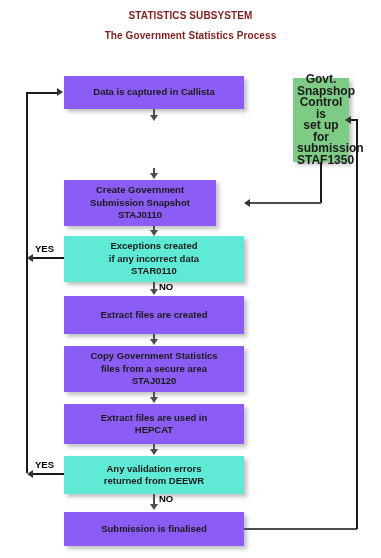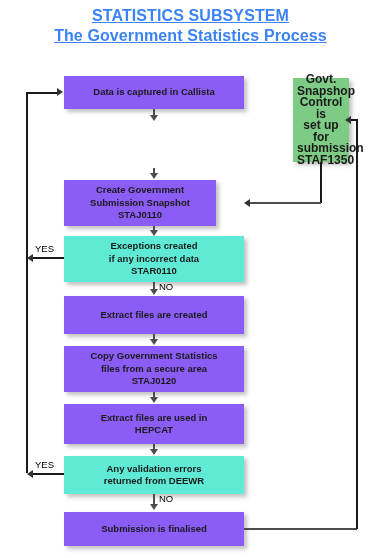--- a/index.html
+++ b/index.html
@@ -19,26 +19,25 @@
     overflow: hidden;
   }
   .title-block {
     position: absolute;
     left: 0;
     top: 6px;
     width: 381px;
     text-align: center;
   }
   .title-line {
-    font-size: 16px;
+    font-size: 10px;
     font-weight: bold;
-    color: #3b82f6;
+    color: #7f1d1d;
     letter-spacing: 0.1px;
     line-height: 20px;
-    text-decoration: underline;
   }
   .node {
     position: absolute;
     box-sizing: border-box;
     display: flex;
     align-items: center;
     justify-content: center;
     text-align: center;
     font-size: 9.5px;
     font-weight: bold;
@@ -79,21 +78,21 @@
     border-right: 6px solid #333333;
   }
   .arrow-right {
     border-top: 4px solid transparent;
     border-bottom: 4px solid transparent;
     border-left: 6px solid #333333;
   }
   .edge-label {
     position: absolute;
     font-size: 9.5px;
-    font-weight: normal;
+    font-weight: bold;
     color: #000000;
     white-space: nowrap;
     text-align: right;
   }
 </style>
 </head>
 <body>
 
 <div id="page">
 

